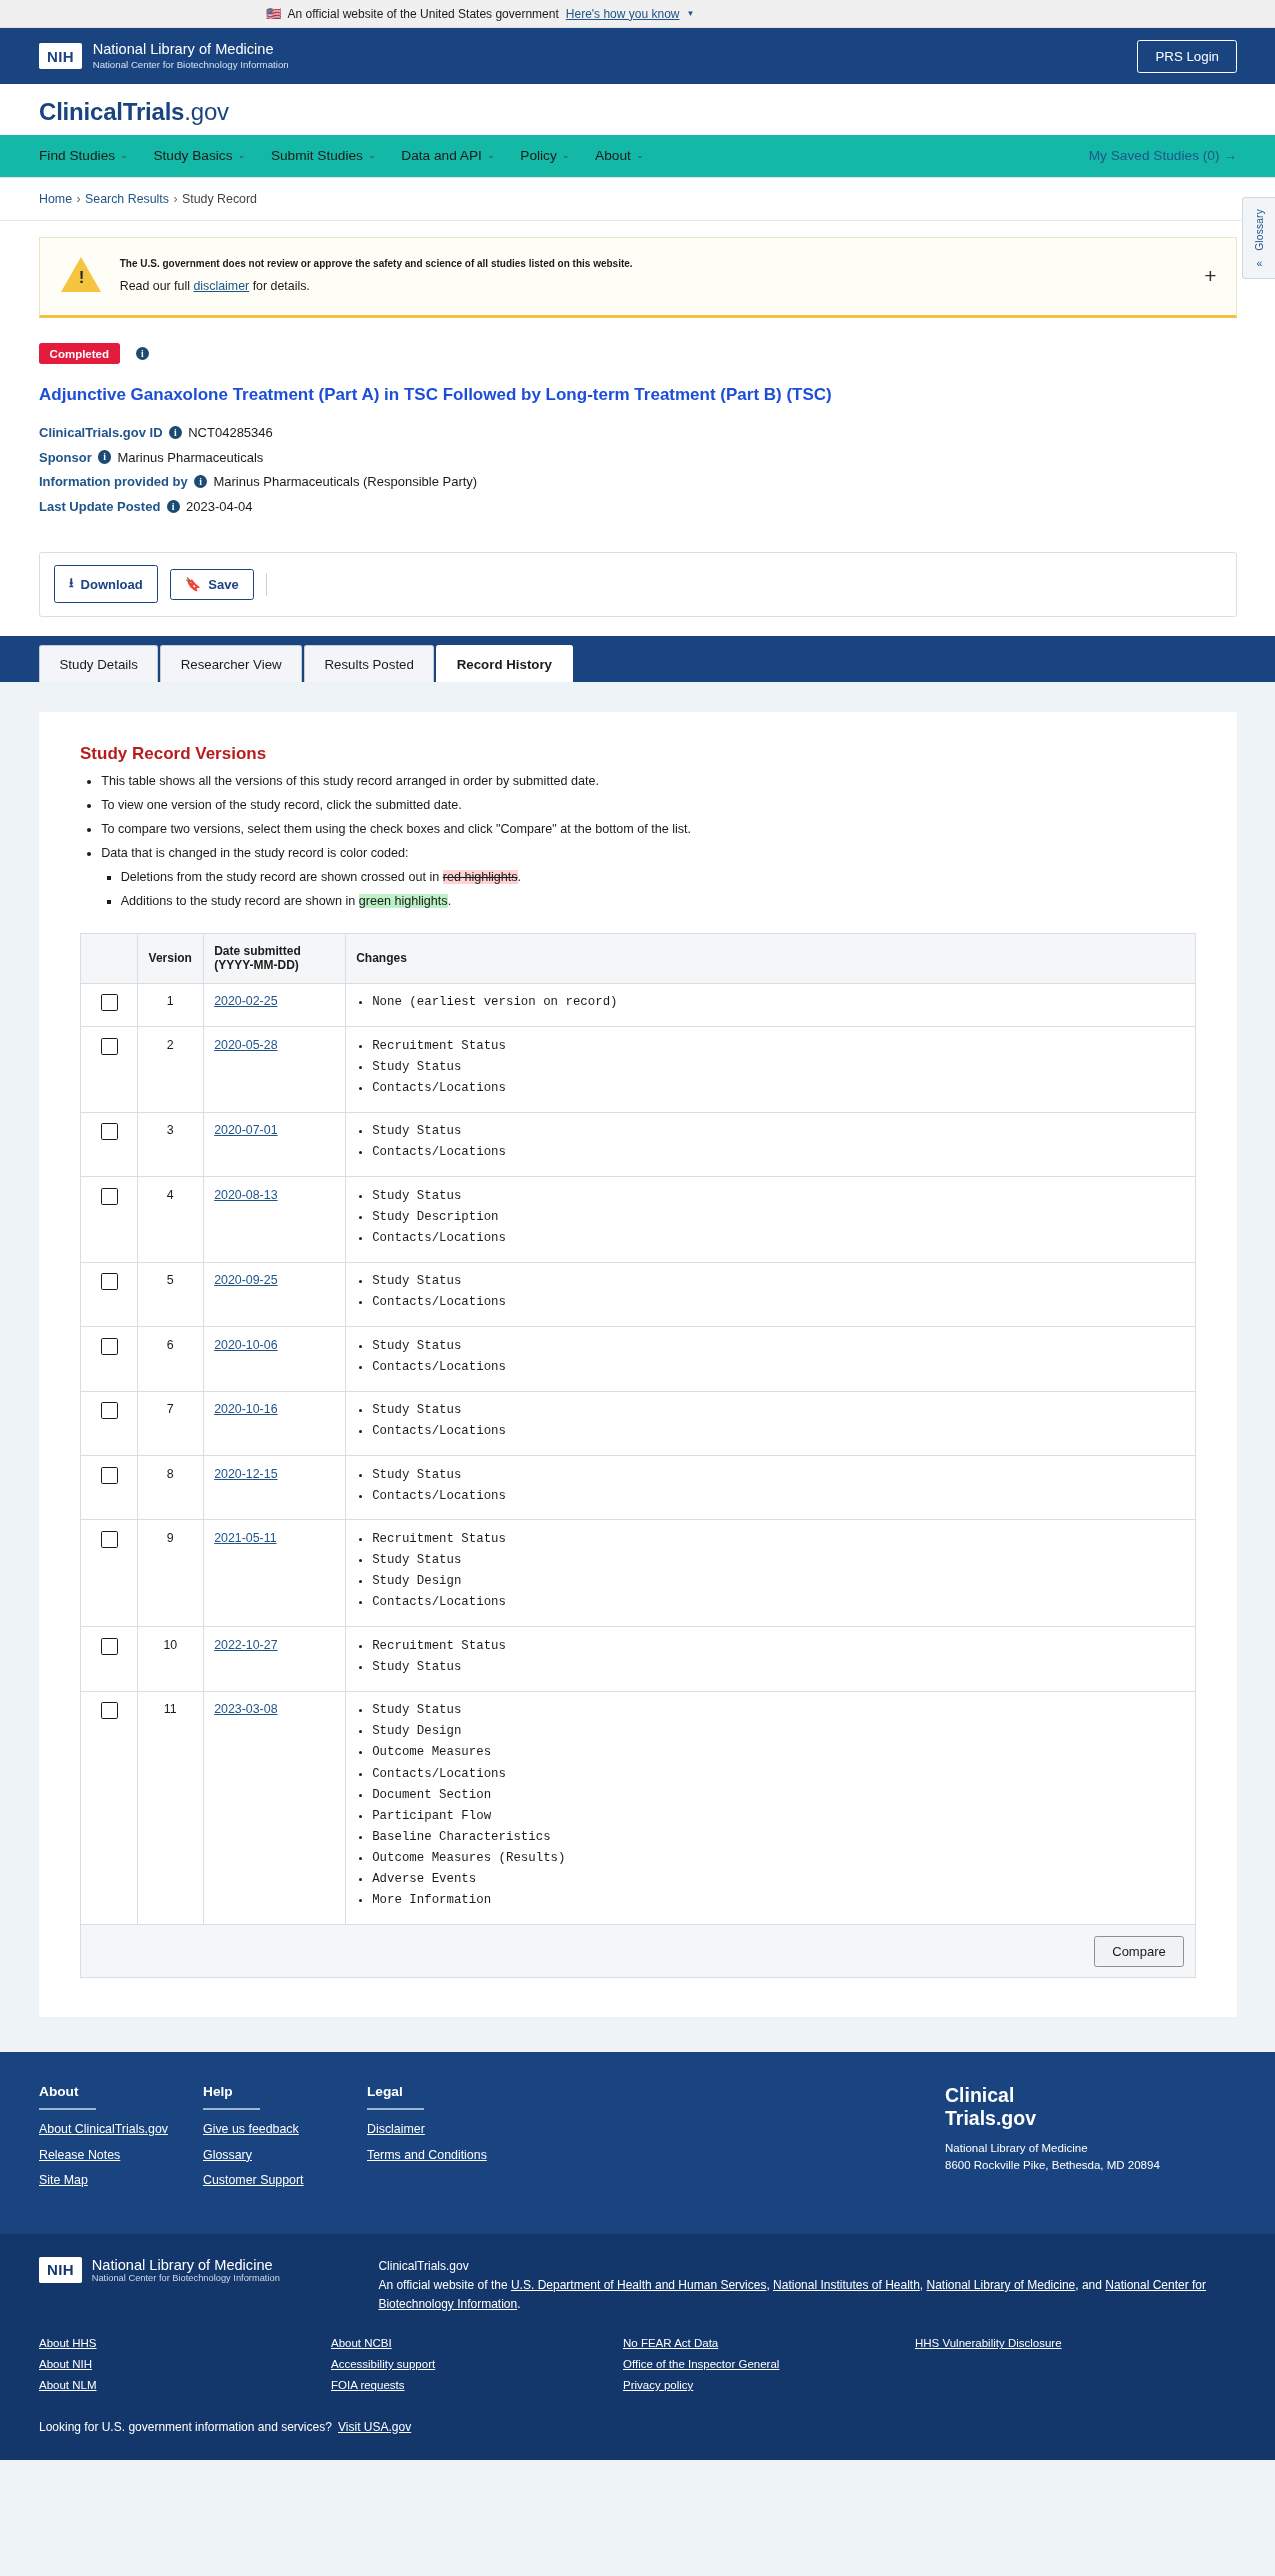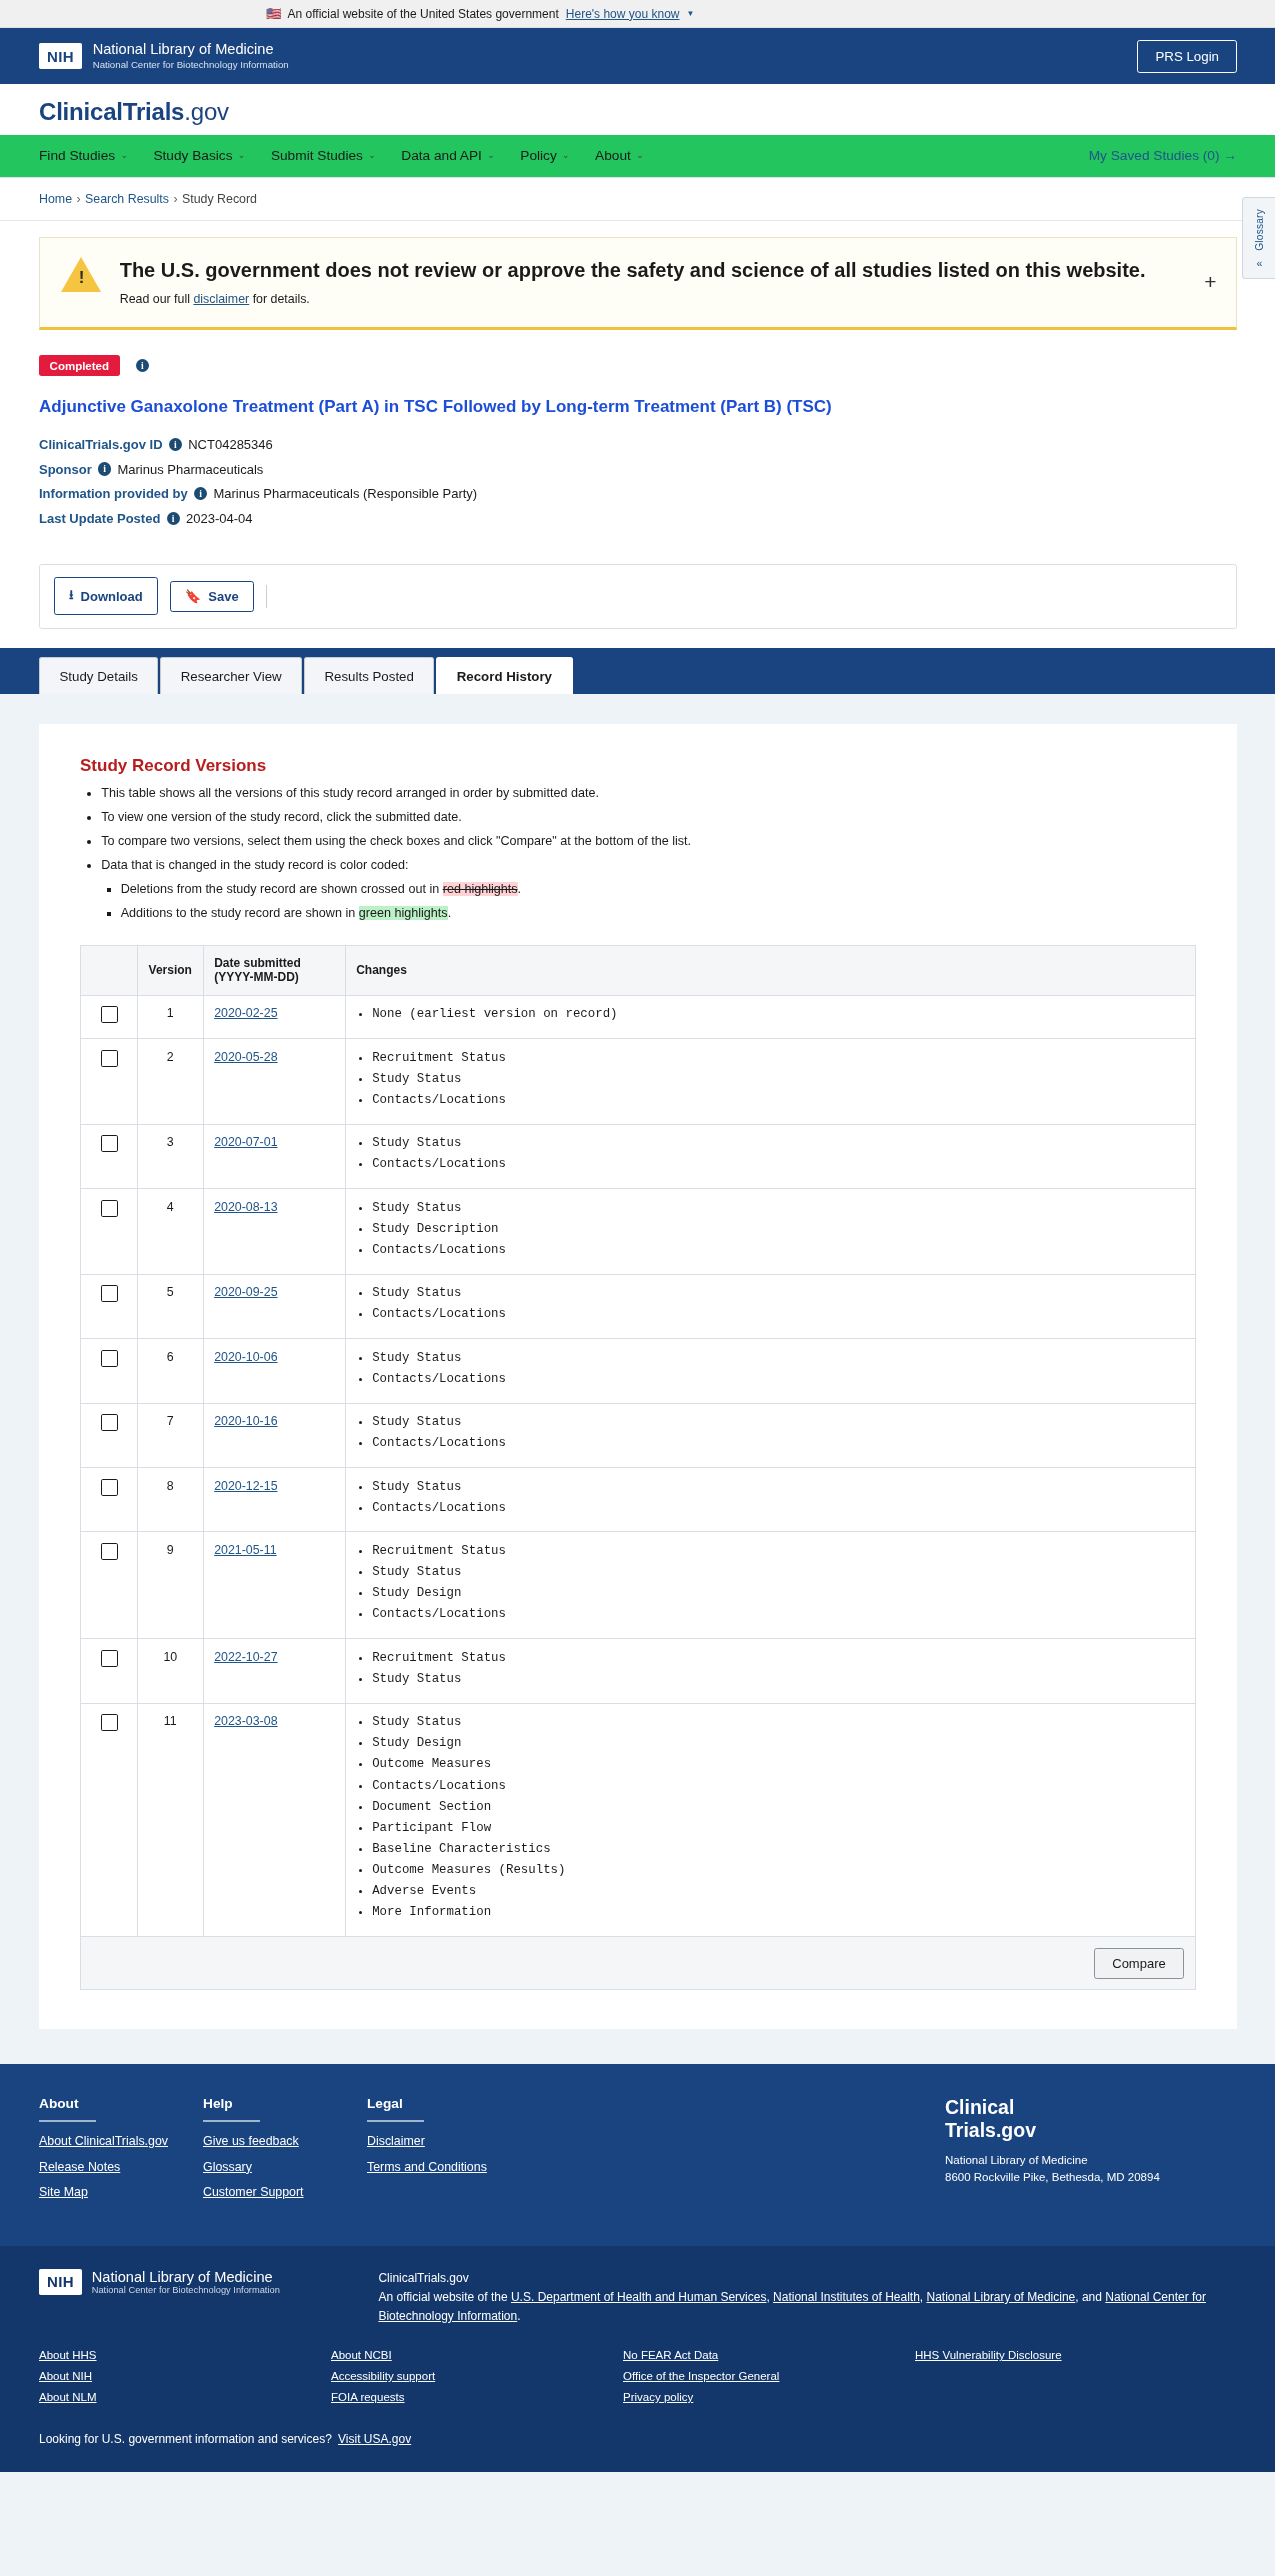--- a/index.html
+++ b/index.html
@@ -52,21 +52,21 @@
   
   .brand-bar { background:#fff; padding:14px 39px 8.9px; }
   .brand { font-size:24px; color:#1a4480; font-weight:bold; letter-spacing:-0.2px;}
   .brand .gov { font-weight:normal; color:#1a4480;}
 
   
   .mainnav {
     padding:0 39px;
     border-bottom:0.9px solid #dfe4ea;
     display:flex; align-items:center; justify-content:space-between;
-    background:#22c55e;
+    background:#14b8a6;
   }
   .nav-left { display:flex; }
   .nav-item {
     padding:12.4px 15px 14px 0;
     margin-right:10.6px;
     font-size:13.7px; color:#1b1b1b; cursor:pointer;
     display:flex; align-items:center; gap:5.3px;
   }
   .nav-item .caret { font-size:8.9px; color:#444; }
   .nav-right { font-size:13.7px; color:#20558a; cursor:pointer; }
@@ -90,21 +90,21 @@
     display:flex; align-items:flex-start; gap:17.7px;
     padding:19.5px 21px 21px;
     position:relative;
   }
   .warn-ico { width:41px; height:37px; flex:none; position:relative; }
   .warn-tri {
     width:0;height:0;border-left:20.4px solid transparent;border-right:20.4px solid transparent;
     border-bottom:35px solid #f5c542;
   }
   .warn-bang { position:absolute; top:10.6px; left:0; width:41px; text-align:center; font-weight:bold; font-size:17px; color:#2b2b2b;}
-  .disc-title { font-size:20px; font-weight:bold; color:#1b1b1b; line-height:1.35;}
+  .disc-title { font-size:10px; font-weight:bold; color:#1b1b1b; line-height:1.35;}
   .disc-sub { font-size:12.4px; margin-top:8px; color:#1b1b1b;}
   .disc-sub a { text-decoration:underline; }
   .disc-plus { position:absolute; right:19.5px; top:50%; transform:translateY(-50%); font-size:21px; color:#333; cursor:pointer; }
 
   
   .glossary-tab {
     position:absolute; right:0; top:197px;
     background:#f2f5f8; border:0.9px solid #cfd8e0; border-right:none;
     border-radius:3.5px 0 0 3.5px;
     width:34px; padding:10.6px 0 8.9px;

